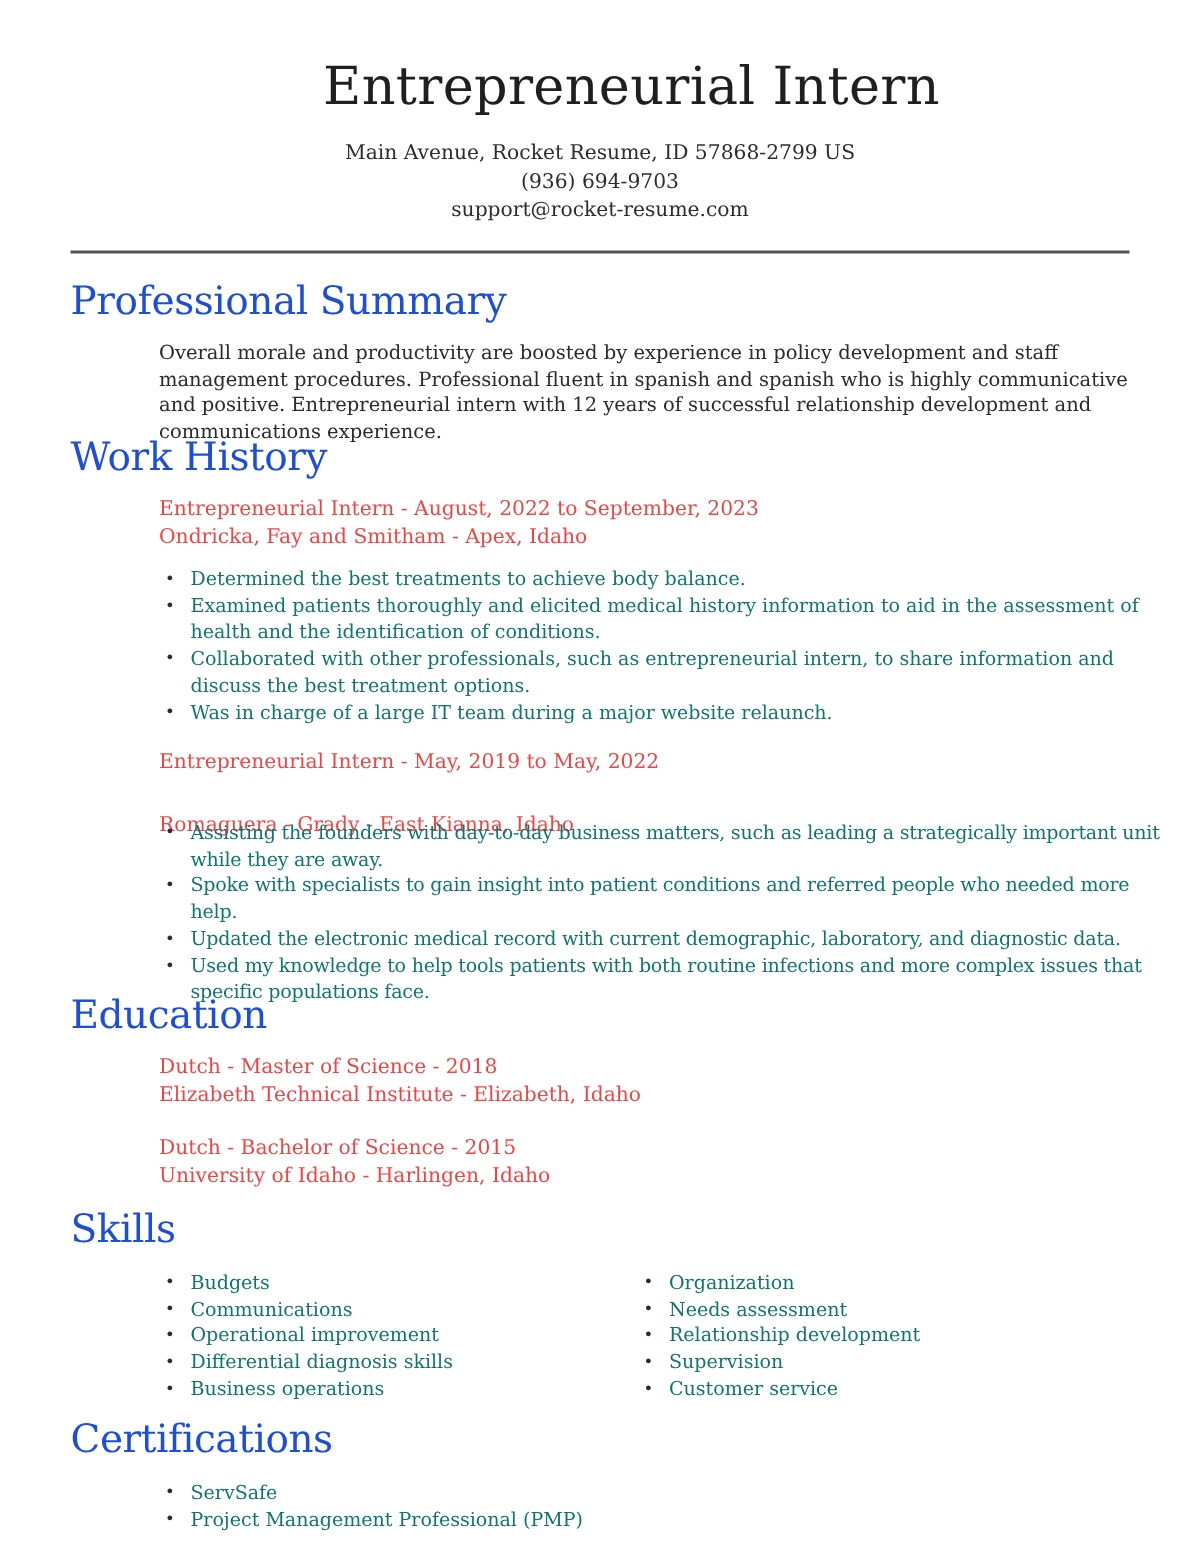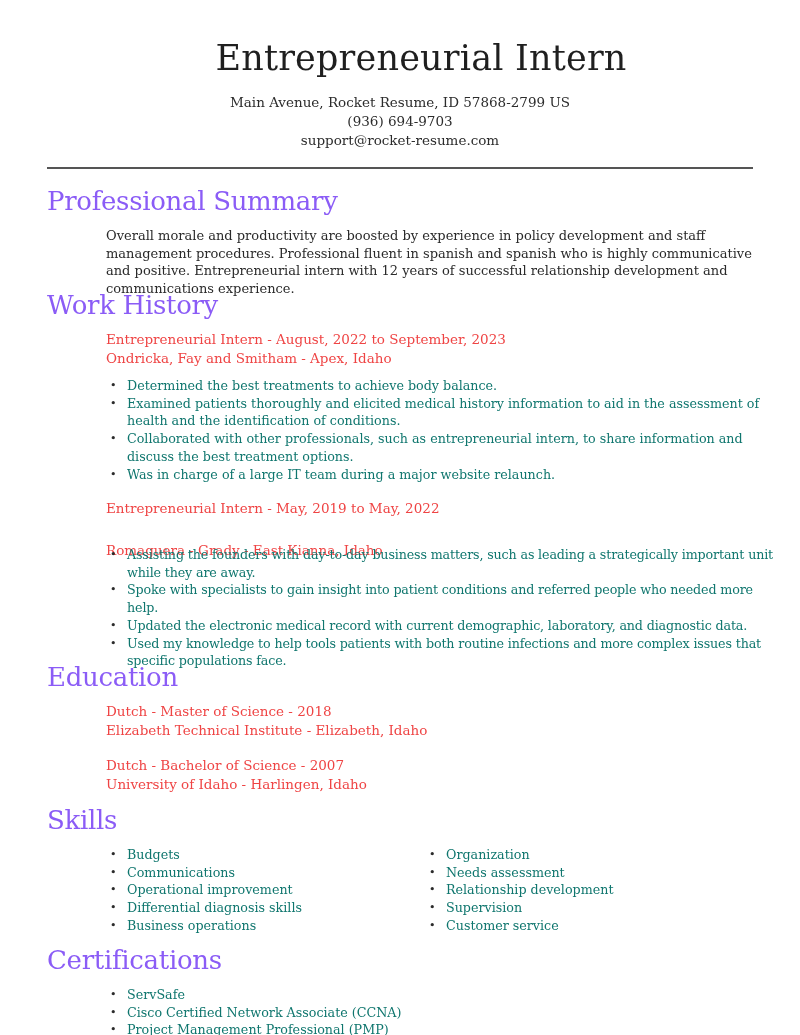--- a/index.html
+++ b/index.html
@@ -16,21 +16,21 @@
     }
     .contact {
       position: absolute; left: 0; width: 800px; text-align: center;
       font-size: 13.5px; color: #2c2c2c;
     }
     .rule {
       position: absolute; left: 47px; width: 706px; top: 167px; height: 2px;
       background: #555555;
     }
     .section-title {
-      position: absolute; left: 47px; font-size: 26px; color: #8b5cf6;
+      position: absolute; left: 47px; font-size: 26px; color: #1d4ed8;
       font-weight: normal; margin: 0; font-family: "DejaVu Serif", serif;
       letter-spacing: -0.3px;
     }
     .para {
       position: absolute; left: 106px; width: 650px; font-size: 13px; line-height: 17.7px;
       color: #2a2a2a;
     }
     .line {
       position: absolute; left: 106px; font-size: 13.5px; color: #ef4444; white-space: nowrap;
     }
@@ -75,21 +75,21 @@
   <ul class="bullets narrow" style="top:546px;">
     <li>Assisting the founders with day-to-day business matters, such as leading a strategically important unit while they are away.</li>
     <li>Spoke with specialists to gain insight into patient conditions and referred people who needed more help.</li>
     <li>Updated the electronic medical record with current demographic, laboratory, and diagnostic data.</li>
     <li>Used my knowledge to help tools patients with both routine infections and more complex issues that specific populations face.</li>
   </ul>
 
   <h2 class="section-title" style="top:662px;">Education</h2>
   <div class="line" style="top:703px;">Dutch - Master of Science - 2018</div>
   <div class="line" style="top:722px;">Elizabeth Technical Institute - Elizabeth, Idaho</div>
-  <div class="line" style="top:757px;">Dutch - Bachelor of Science - 2007</div>
+  <div class="line" style="top:757px;">Dutch - Bachelor of Science - 2015</div>
   <div class="line" style="top:776px;">University of Idaho - Harlingen, Idaho</div>
 
   <h2 class="section-title" style="top:805px;">Skills</h2>
   <ul class="bullets skills-col" style="top:846px;">
     <li>Budgets</li>
     <li>Communications</li>
     <li>Operational improvement</li>
     <li>Differential diagnosis skills</li>
     <li>Business operations</li>
   </ul>
@@ -97,17 +97,16 @@
     <li>Organization</li>
     <li>Needs assessment</li>
     <li>Relationship development</li>
     <li>Supervision</li>
     <li>Customer service</li>
   </ul>
 
   <h2 class="section-title" style="top:945px;">Certifications</h2>
   <ul class="bullets" style="top:986px;">
     <li>ServSafe</li>
-    <li>Cisco Certified Network Associate (CCNA)</li>
     <li>Project Management Professional (PMP)</li>
   </ul>
 
 </div>
 
 </body></html>

